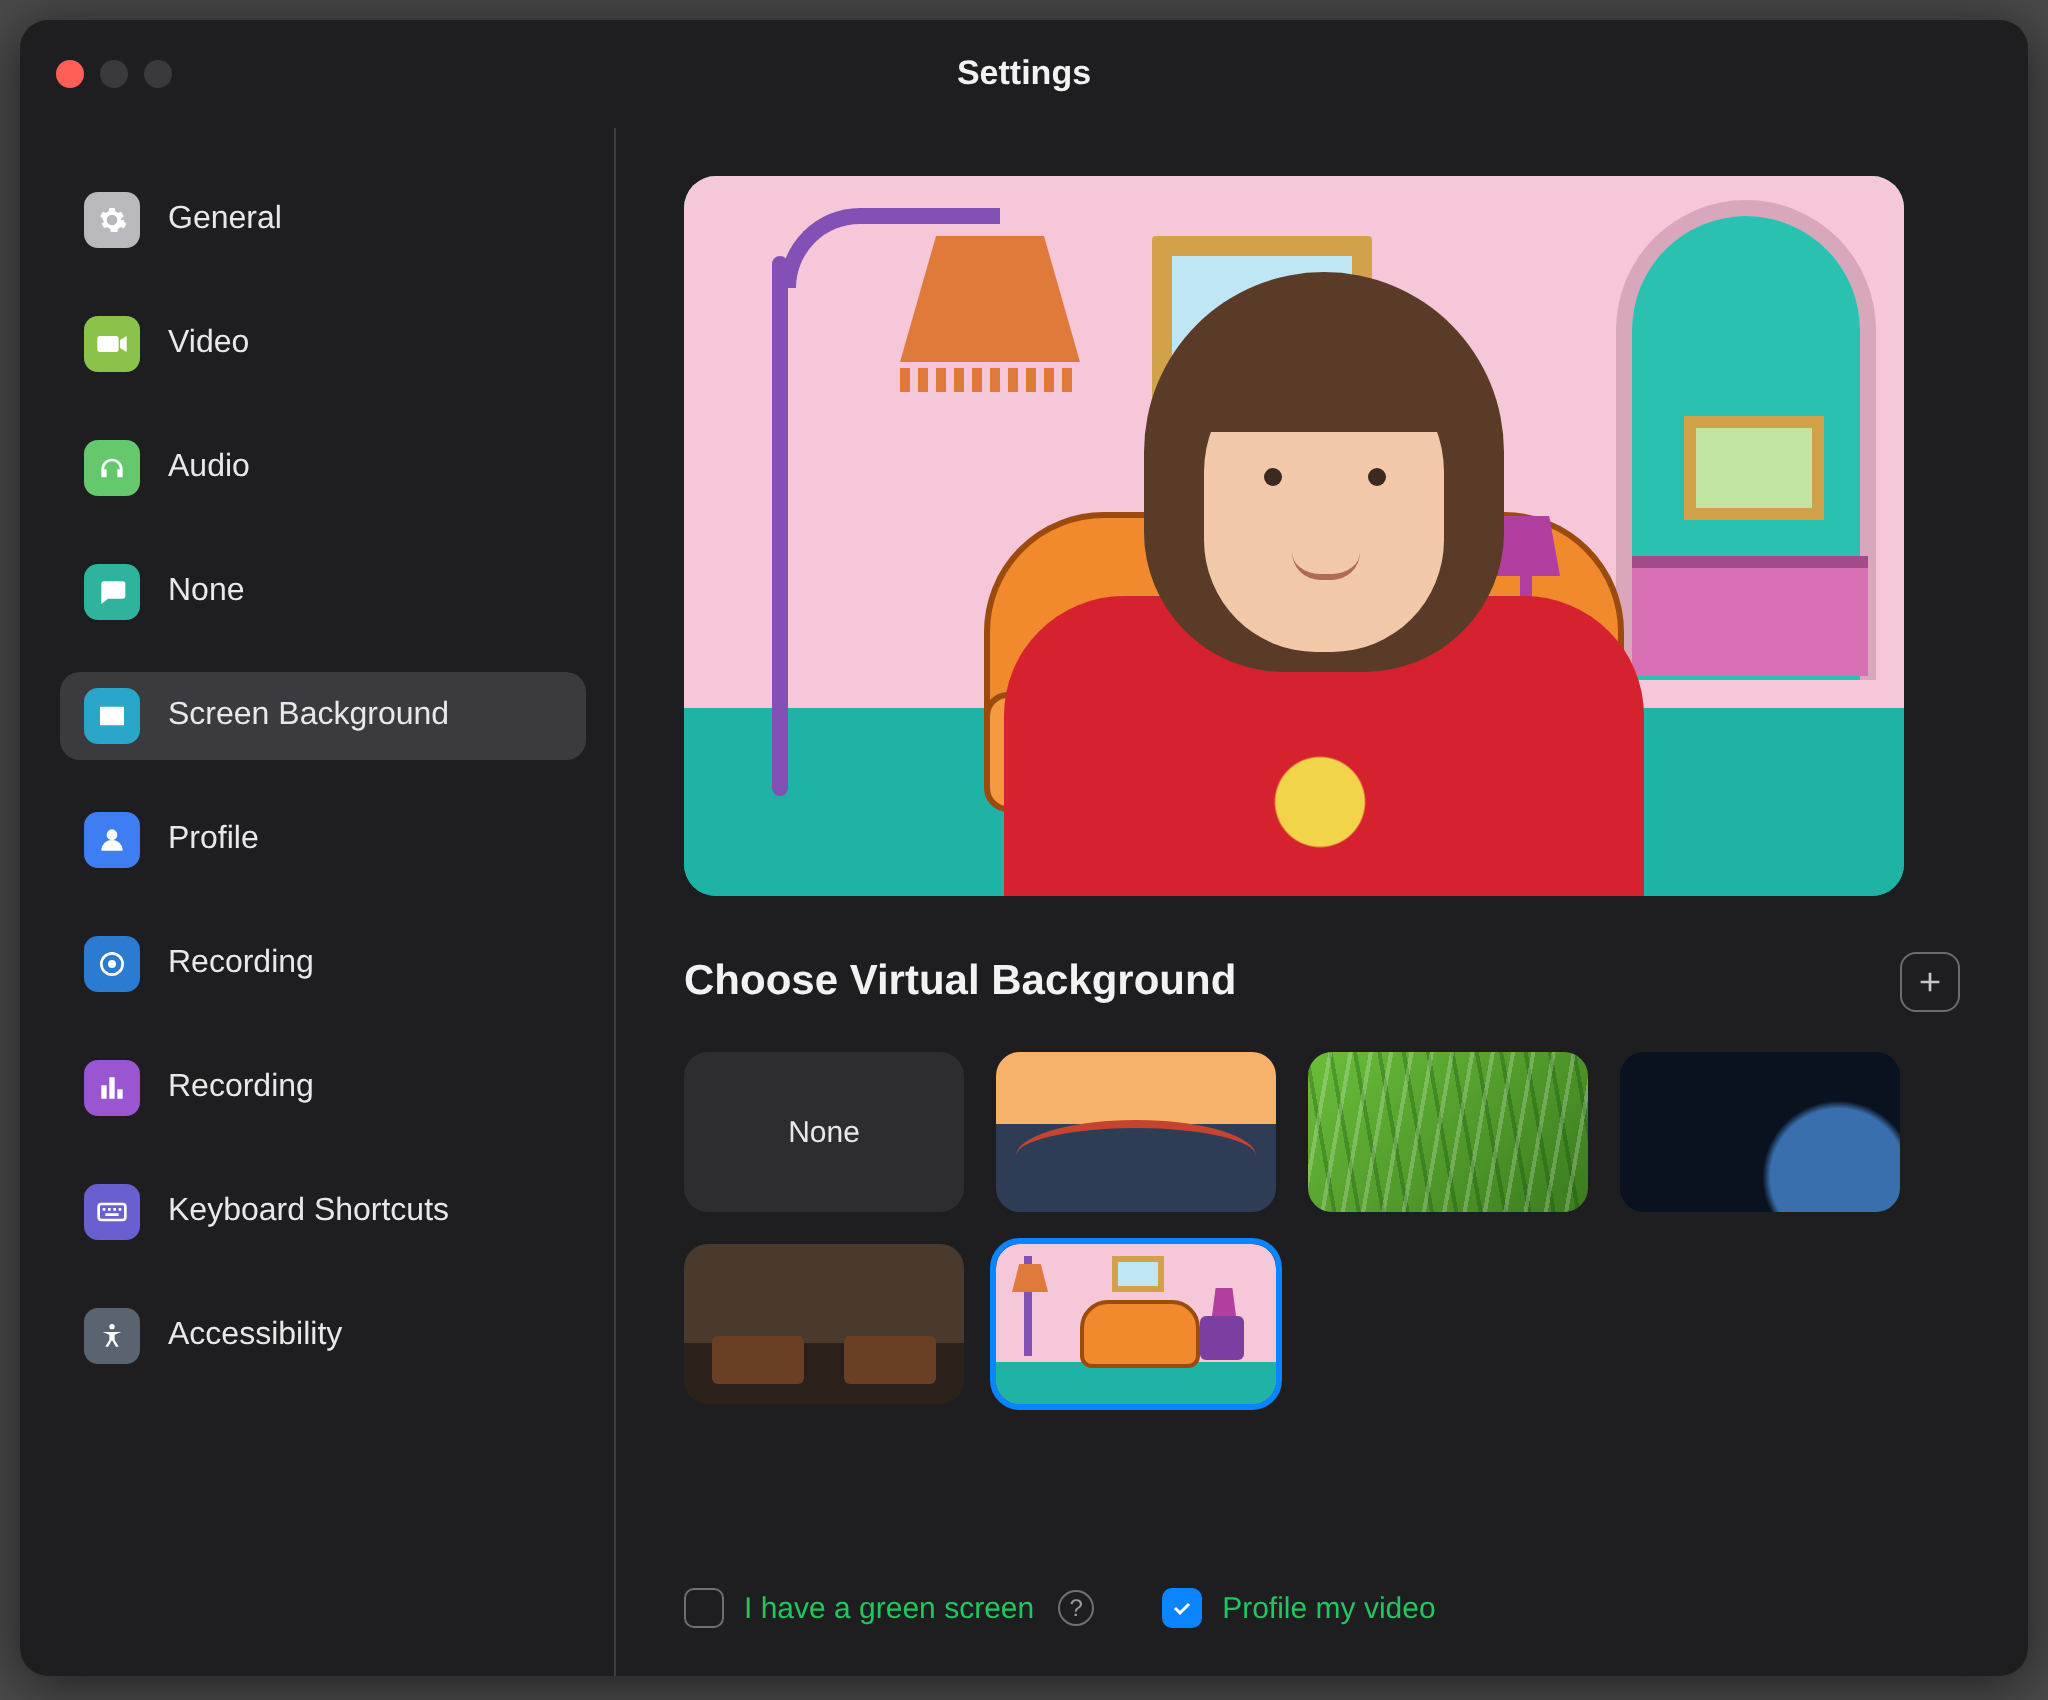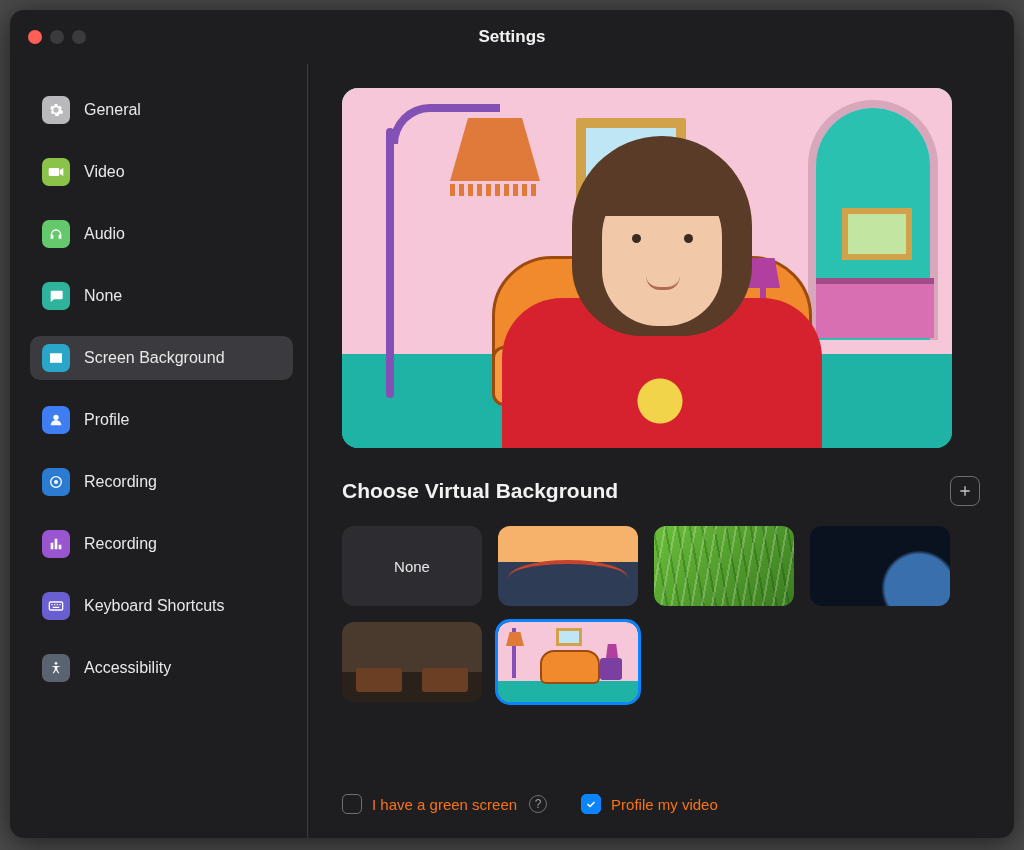--- a/index.html
+++ b/index.html
@@ -274,21 +274,21 @@
   .th-simpsons .tbl{position:absolute;right:16px;top:36px;width:22px;height:22px;background:#7a3fa0;border-radius:3px;}
   .th-simpsons .tlamp{position:absolute;right:20px;top:22px;width:12px;height:14px;background:#b03fa0;clip-path:polygon(15% 0,85% 0,100% 100%,0 100%);}
 
   .footer {
     margin-top:auto;
     display:flex; align-items:center; gap:34px;
     padding-top: 20px;
   }
   .chk {
     display:flex; align-items:center; gap:10px;
-    font-size:15px; color:#f97316; cursor:pointer;
+    font-size:15px; color:#22c55e; cursor:pointer;
   }
   .chk .box {
     width:20px; height:20px; border-radius:5px;
     border:1.5px solid #707074;
     display:flex; align-items:center; justify-content:center;
     background:transparent;
   }
   .chk.checked .box {
     background:#0a84ff; border-color:#0a84ff;
   }

